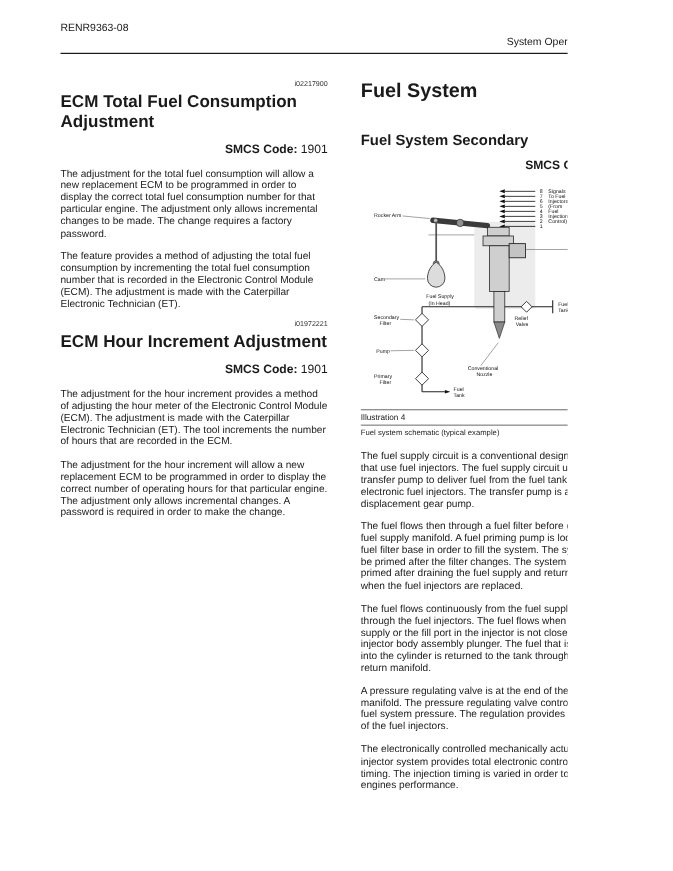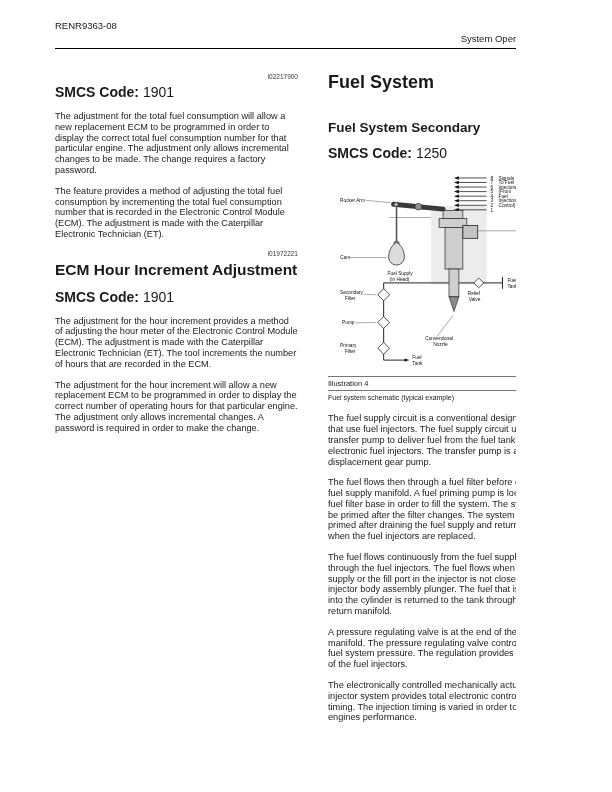--- a/index.html
+++ b/index.html
@@ -11,21 +11,21 @@
   .header-row1 { display:flex; justify-content:space-between; font-size:9.5px; }
   .header-row2 { text-align:right; font-size:9.5px; margin-top:2px; padding-bottom:4px; border-bottom:1.2px solid #000; }
 
   .columns { display:flex; gap:30px; margin-top:24px; }
   .col { width:243px; }
 
   .ref-id { text-align:right; font-size:6.5px; color:#333; margin-bottom:4px; }
   h1.section-heading { font-size:18px; font-weight:bold; margin-bottom:16px; line-height:1.1; }
   h2.article-heading { font-size:15.5px; font-weight:bold; line-height:1.15; margin-bottom:10px; }
   h3.article-heading-sm { font-size:13.5px; font-weight:bold; line-height:1.15; margin-bottom:10px; }
-  .smcs { font-size:14px; margin-bottom:11px; }
+  .smcs { font-size:11px; margin-bottom:11px;text-align:right; }
   .smcs .smcs-label { font-weight:bold; }
   p.body-text { font-size:9.2px; line-height:10.8px; margin-bottom:10px; text-align:left; }
   .article-2 { margin-top:8px; }
 
   .diagram-wrap { margin-top:6px; }
   svg.diagram { display:block; }
   svg.diagram text { font-size:4.8px; fill:#111; }
   .d-line { stroke:#222; stroke-width:0.8; fill:none; }
   .d-pipe { stroke:#222; stroke-width:1; fill:none; }
   .d-thin { stroke:#555; stroke-width:0.5; fill:none; }
@@ -52,20 +52,21 @@
       <span>RENR9363-08</span>
       <span>20</span>
     </div>
     <div class="header-row2">System Operation Section</div>
 
     <div class="columns">
 
       <div class="col">
 
         <div class="ref-id">i02217900</div>
+        <h2 class="article-heading">ECM Total Fuel Consumption Adjustment</h2>
         <div class="smcs">
           <span class="smcs-label">SMCS Code:</span>
           <span>1901</span>
         </div>
         <p class="body-text">The adjustment for the total fuel consumption will allow a new replacement ECM to be programmed in order to display the correct total fuel consumption number for that particular engine. The adjustment only allows incremental changes to be made. The change requires a factory password.</p>
         <p class="body-text">The feature provides a method of adjusting the total fuel consumption by incrementing the total fuel consumption number that is recorded in the Electronic Control Module (ECM). The adjustment is made with the Caterpillar Electronic Technician (ET).</p>
 
         <div class="article-2">
           <div class="ref-id">i01972221</div>
           <h2 class="article-heading">ECM Hour Increment Adjustment</h2>

